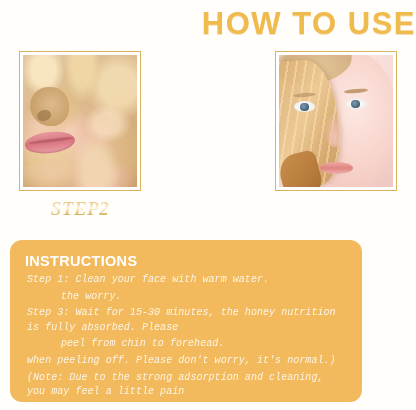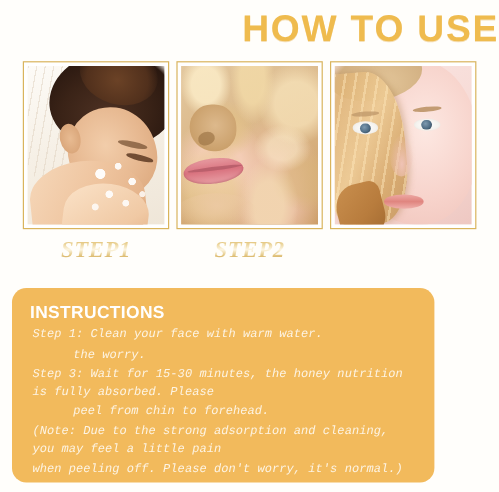--- a/index.html
+++ b/index.html
@@ -290,37 +290,20 @@
   .step-line.indent { padding-left: 34px; }
   .note-line { margin-top: 1px; }
 </style>
 </head>
 <body>
 
 <h1 class="page-title">HOW TO USE</h1>
 
 <div class="photo-strip">
 
-  <div class="photo-cell">
-    <div class="photo-frame">
-      <div class="photo-inner ph1">
-        <div class="bg-lines"></div>
-        <div class="hair"></div>
-        <div class="hair2"></div>
-        <div class="face"></div>
-        <div class="ear"></div>
-        <div class="brow"></div>
-        <div class="lash"></div>
-        <div class="hands"></div>
-        <div class="hand2"></div>
-        <div class="splash"></div>
-      </div>
-    </div>
-    <div class="step-label">STEP1</div>
-  </div>
 
   <div class="photo-cell">
     <div class="photo-frame">
       <div class="photo-inner ph2">
         <div class="skin"></div>
         <div class="honey"></div>
         <div class="nose"></div>
         <div class="nostril"></div>
         <div class="lips"></div>
         <div class="lipline"></div>
@@ -351,15 +334,15 @@
   </div>
 
 </div>
 
 <div class="instructions-box">
   <div class="instructions-title">INSTRUCTIONS</div>
   <p class="step-line">Step 1: Clean your face with warm water.</p>
   <p class="step-line indent">the worry.</p>
   <p class="step-line">Step 3: Wait for 15-30 minutes, the honey nutrition is fully absorbed. Please</p>
   <p class="step-line indent">peel from chin to forehead.</p>
+  <p class="step-line">when peeling off. Please don't worry, it's normal.)</p>
   <p class="step-line note-line">(Note: Due to the strong adsorption and cleaning, you may feel a little pain</p>
-  <p class="step-line">when peeling off. Please don't worry, it's normal.)</p>
 </div>
 
 </body></html>

